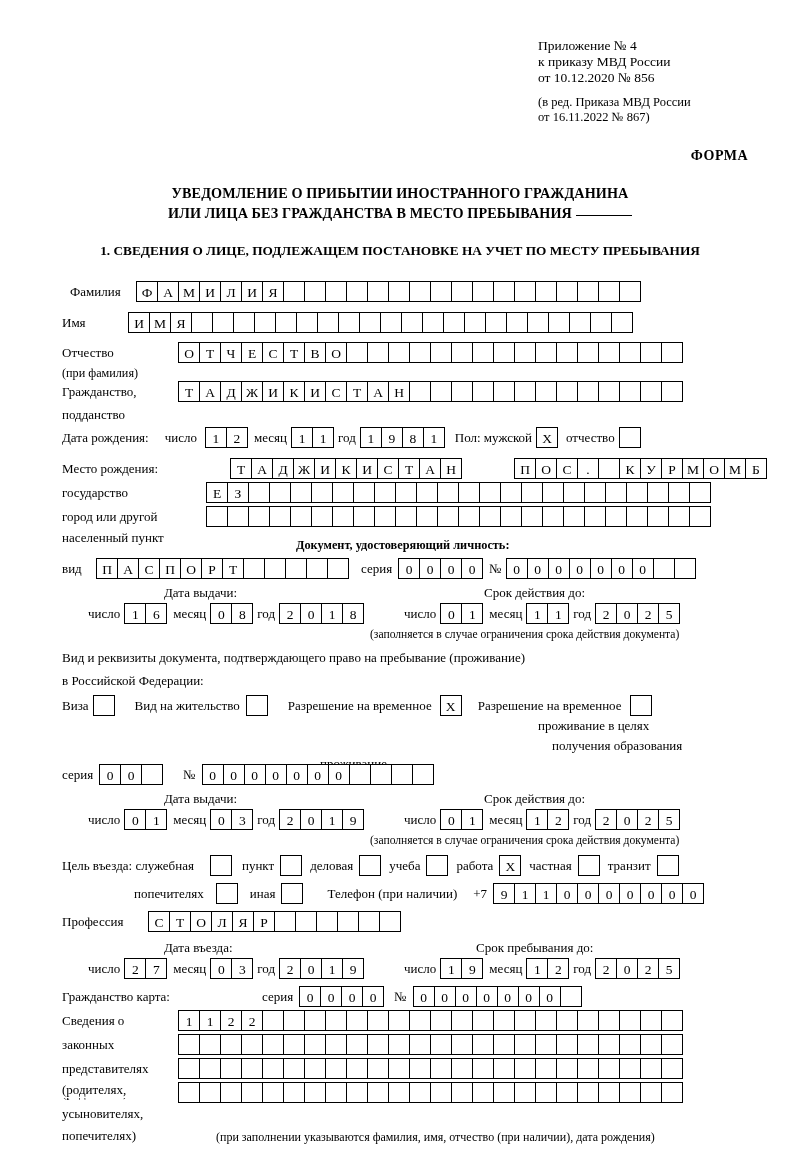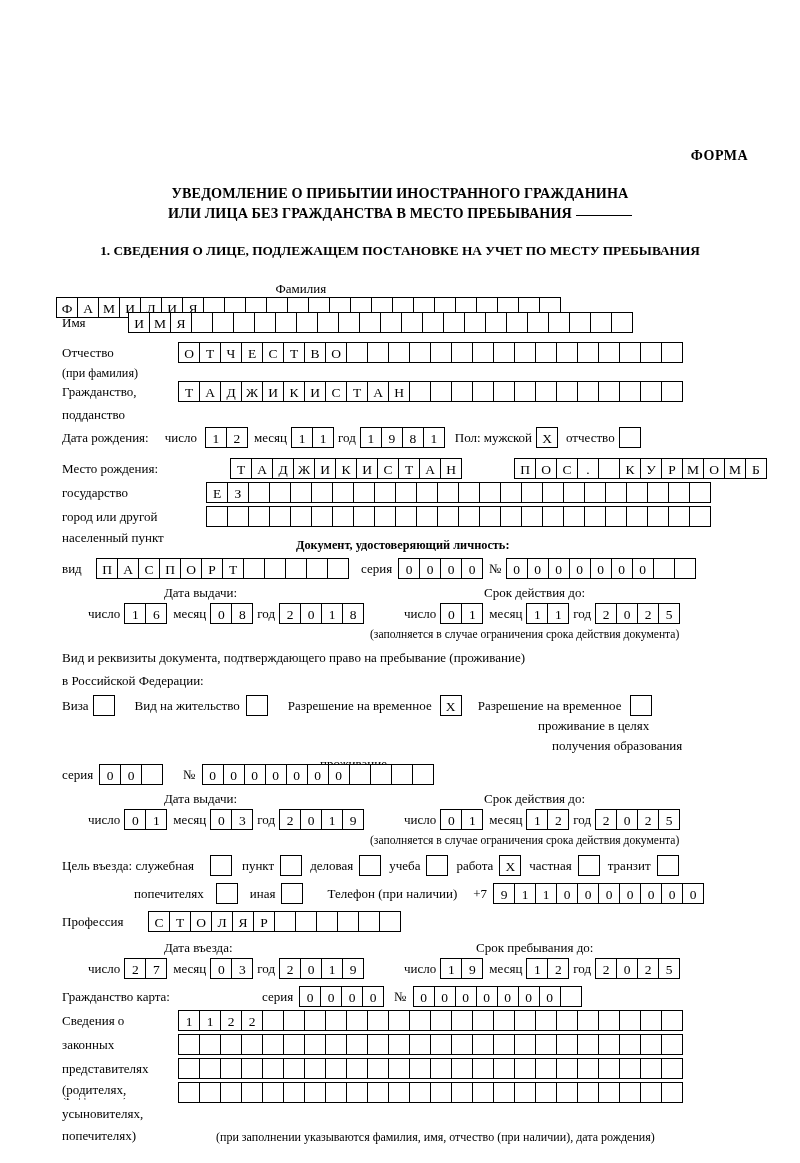--- a/index.html
+++ b/index.html
@@ -119,33 +119,40 @@
   .sec-label {
     font-size: 12.3px;
     font-weight: bold;
   }
 </style>
 </head>
 <body>
 
 <div class="page">
 
+  <div class="header-block">
+    <div>Приложение № 4</div>
+    <div>к приказу МВД России</div>
+    <div>от 10.12.2020 № 856</div>
+    <div class="sub">(в ред. Приказа МВД России</div>
+    <div class="sub" style="margin-top:0">от 16.11.2022 № 867)</div>
+  </div>
 
   <div class="forma">ФОРМА</div>
 
   <div class="title">
     <div>УВЕДОМЛЕНИЕ О ПРИБЫТИИ ИНОСТРАННОГО ГРАЖДАНИНА</div>
     <div>
       <span>ИЛИ ЛИЦА БЕЗ ГРАЖДАНСТВА В МЕСТО ПРЕБЫВАНИЯ</span><span class="uline"></span>
     </div>
   </div>
 
   <div class="section1">1. СВЕДЕНИЯ О ЛИЦЕ, ПОДЛЕЖАЩЕМ ПОСТАНОВКЕ НА УЧЕТ ПО МЕСТУ ПРЕБЫВАНИЯ</div>
 
-  <div class="row" style="top:281px; left:56px;flex-direction:column;">
+  <div class="row" style="top:281px; left:70px;">
     <span class="lbl" style="width:66px;">Фамилия</span>
     <span class="boxes">
         <span class="bx">Ф</span>
         <span class="bx">А</span>
         <span class="bx">М</span>
         <span class="bx">И</span>
         <span class="bx">Л</span>
         <span class="bx">И</span>
         <span class="bx">Я</span>
         <span class="bx"></span>

